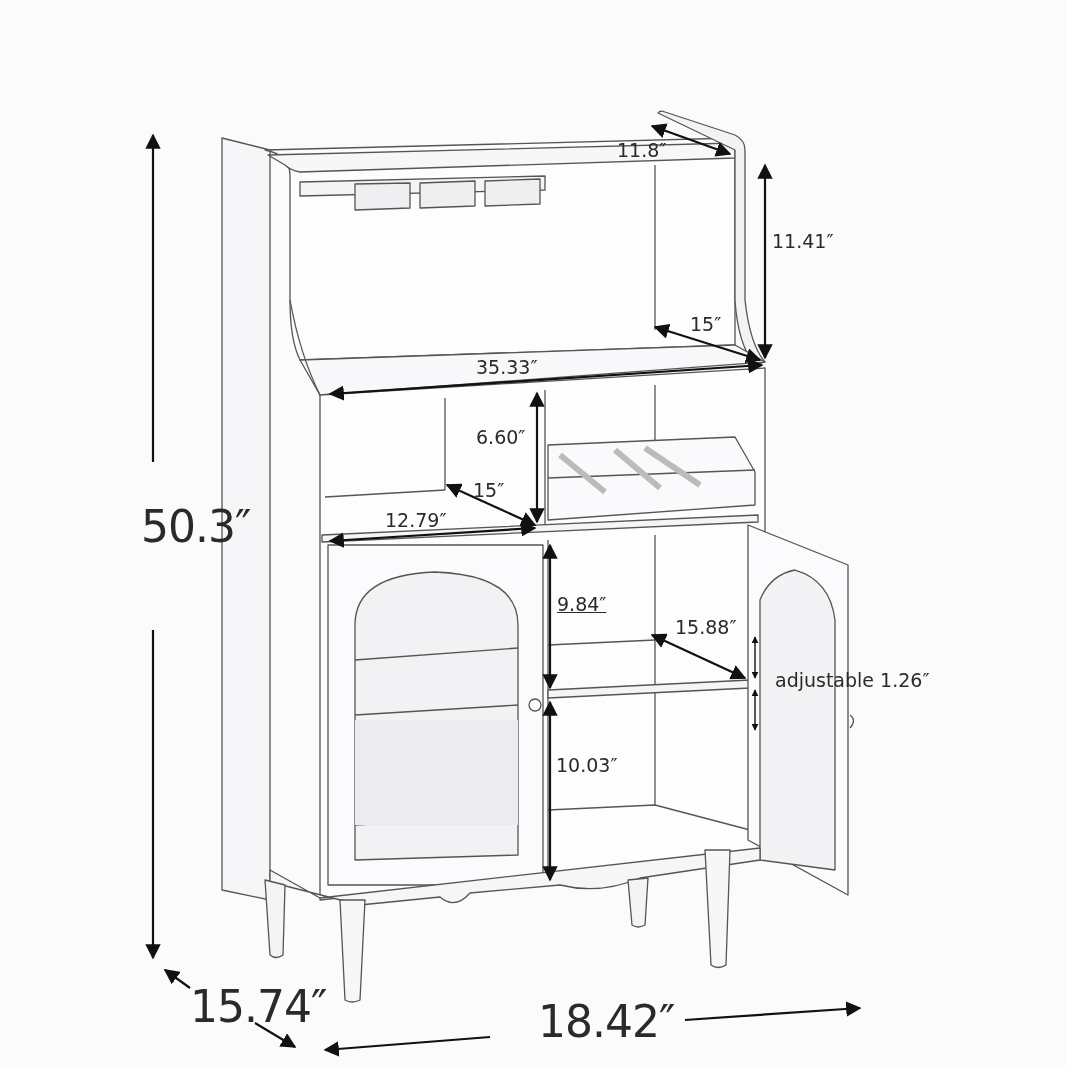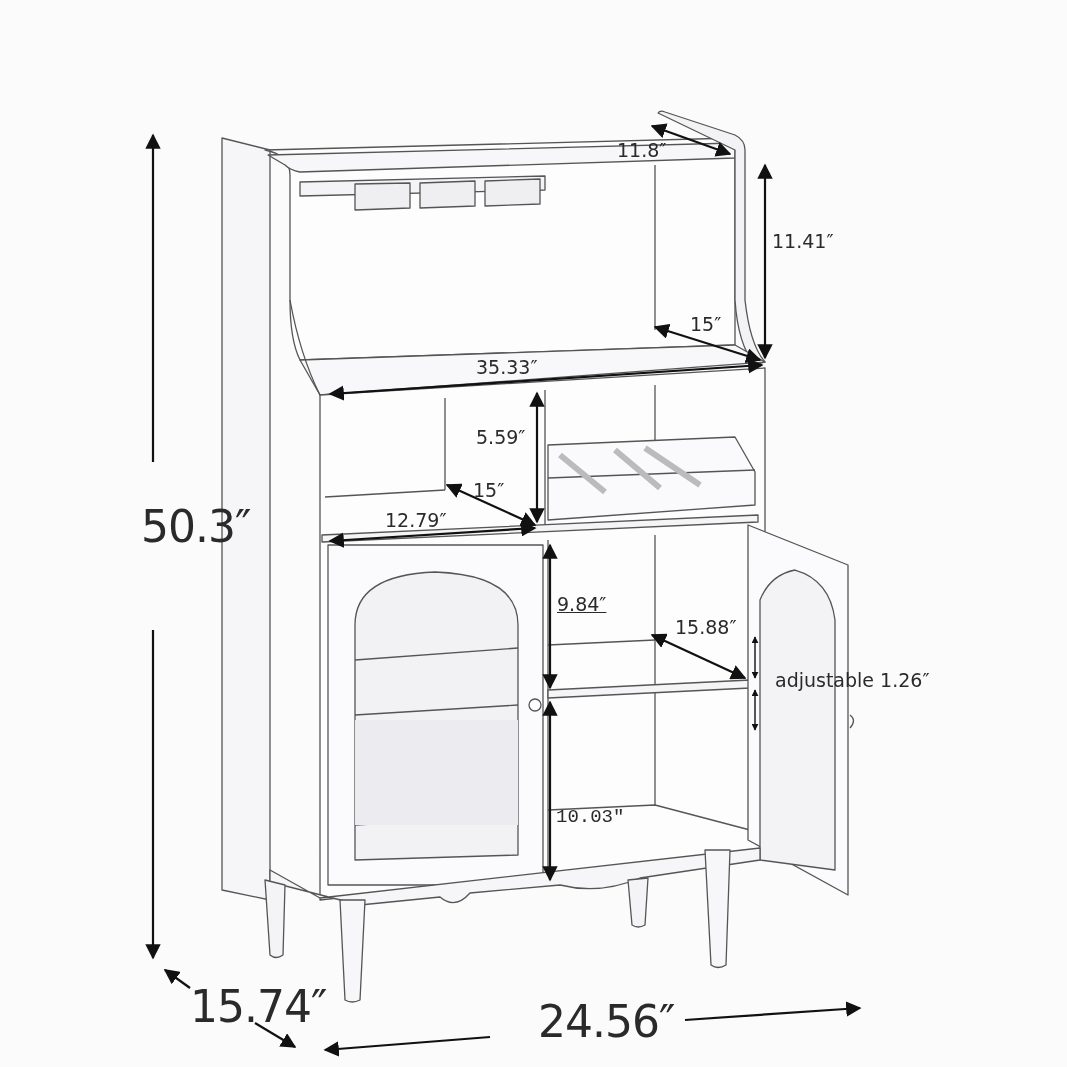--- a/index.html
+++ b/index.html
@@ -98,28 +98,28 @@
   </g>
   <g stroke="#111" stroke-width="1.4" fill="none">
     <line x1="755" y1="637" x2="755" y2="678" marker-start="url(#ahs)" marker-end="url(#ahs)"></line>
     <line x1="755" y1="690" x2="755" y2="730" marker-start="url(#ahs)" marker-end="url(#ahs)"></line>
   </g>
 </svg>
 
 
 <div class="lbl lg" style="left:95px;top:505px;margin-left:46px;">50.3″</div>
 <div class="lbl lg" style="left:190px;top:985px;">15.74″</div>
-<div class="lbl lg" style="left:538px;top:1000px;">24.56″</div>
+<div class="lbl lg" style="left:538px;top:1000px;">18.42″</div>
 
 <div class="lbl sm" style="left:610px;top:141px;margin-left:7px;">11.8″</div>
 <div class="lbl sm" style="left:772px;top:232px;">11.41″</div>
 <div class="lbl sm" style="left:690px;top:315px;">15″</div>
 
 <div class="lbl sm" style="left:476px;top:358px;">35.33″</div>
-<div class="lbl sm" style="left:476px;top:428px;">5.59″</div>
+<div class="lbl sm" style="left:476px;top:428px;">6.60″</div>
 <div class="lbl sm" style="left:473px;top:481px;">15″</div>
 <div class="lbl sm" style="left:385px;top:511px;">12.79″</div>
 
 <div class="lbl sm" style="left:557px;top:595px;text-decoration:underline;">9.84″</div>
 <div class="lbl sm" style="left:675px;top:618px;">15.88″</div>
 <div class="lbl sm" style="left:775px;top:671px;">adjustable 1.26″</div>
-<div class="lbl sm" style="left:556px;top:808px;font-family:Liberation Mono, monospace;">10.03″</div>
+<div class="lbl sm" style="left:556px;top:756px;">10.03″</div>
 </div>
 
 </body></html>

